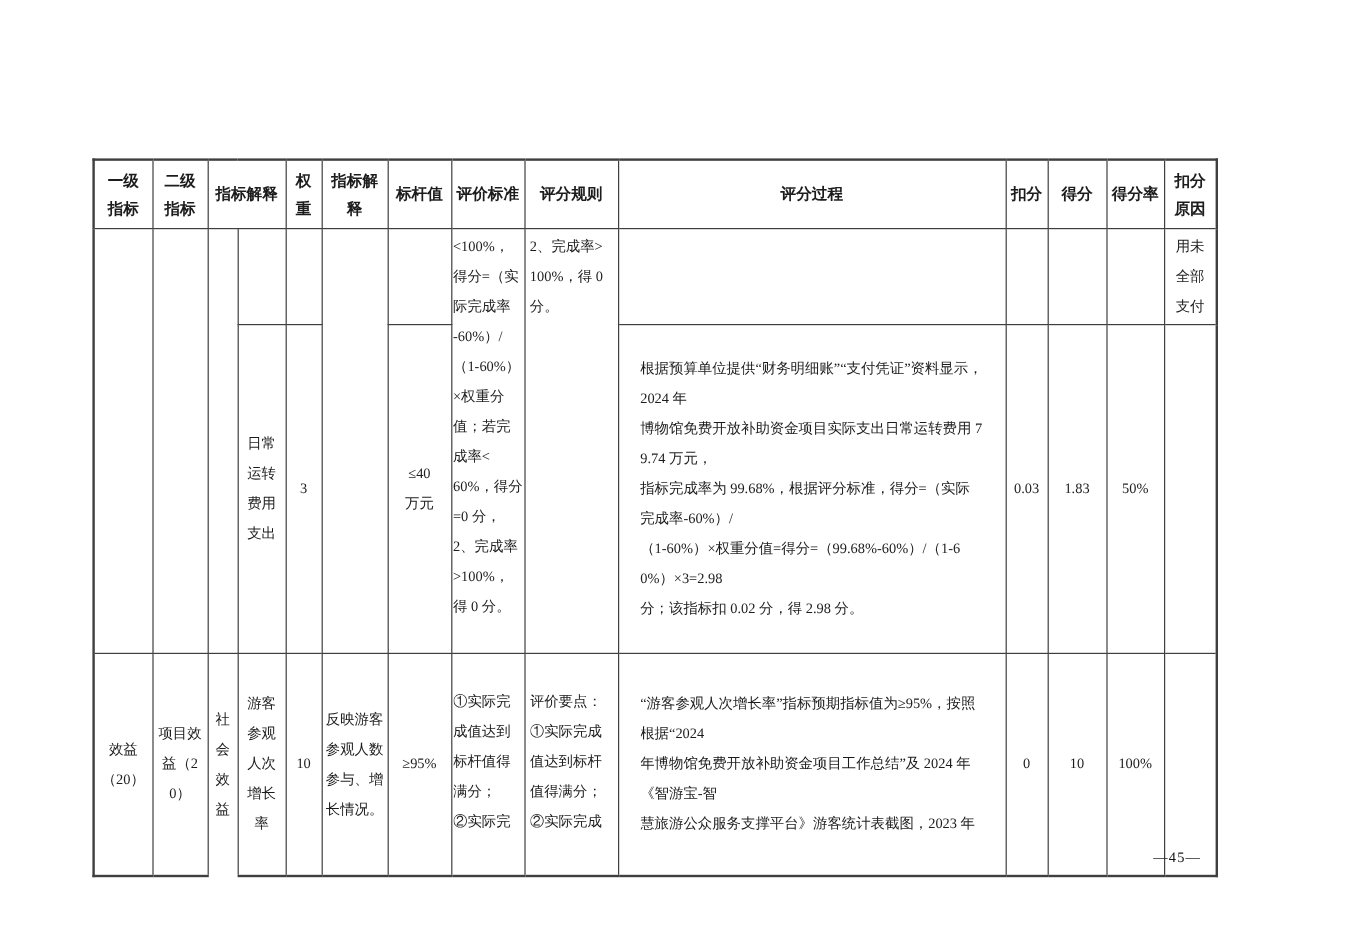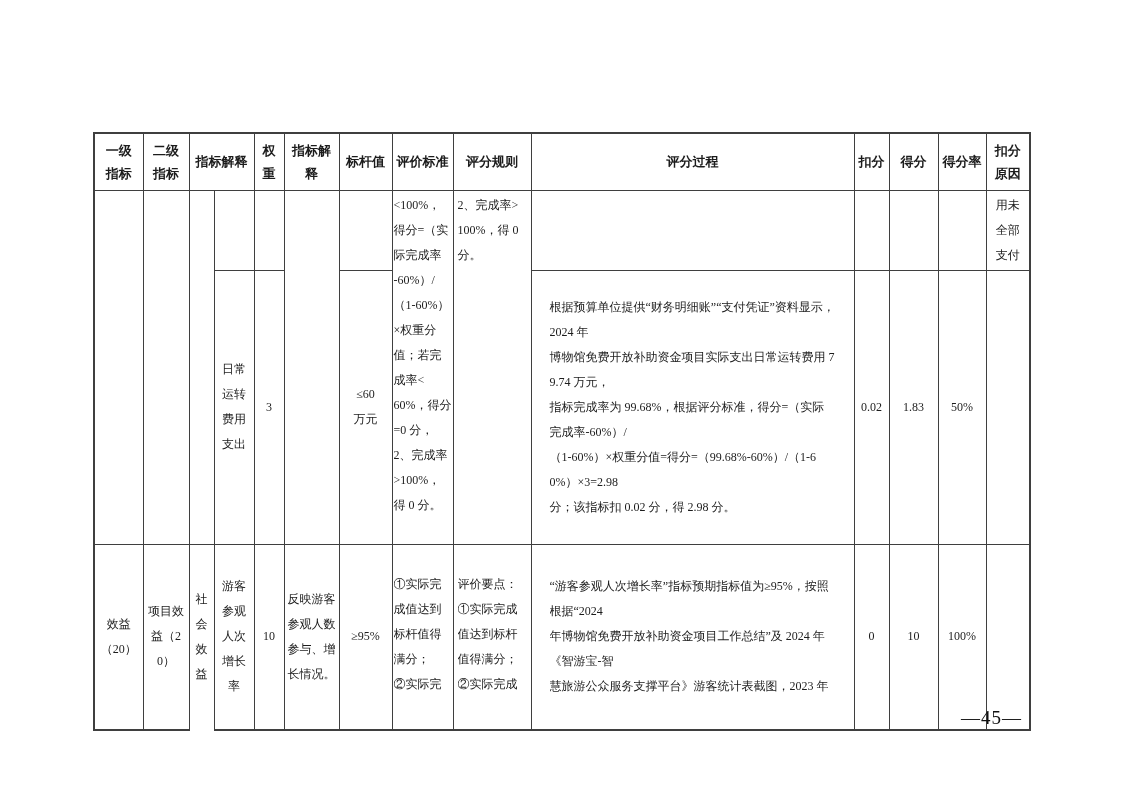--- a/index.html
+++ b/index.html
@@ -11,21 +11,21 @@
     position: relative;
     width: 1122px;
     height: 793px;
     background: #ffffff;
     font-family: "Liberation Serif", "DejaVu Serif", serif;
     color: #1c1c1c;
     overflow: hidden;
   }
   table.eval {
     position: absolute;
-    left: 93px;
+    left: 77px;
     top: 132px;
     width: 936px;
     border-collapse: collapse;
     table-layout: fixed;
   }
   table.eval th, table.eval td {
     border: 1px solid #3f3f3f;
     font-size: 12px;
     line-height: 25px;
     font-weight: normal;
@@ -51,21 +51,21 @@
   .pad-s { padding: 2px 1px !important; }
   .pad-proc { padding: 4px 18px !important; }
   .clip {
     max-height: 126px;
     overflow: hidden;
   }
   .pagenum {
     position: absolute;
     left: 961px;
     top: 707px;
-    font-size: 19px;
+    font-size: 12px;
     letter-spacing: 1px;
     color: #111111;
   }
 </style>
 </head>
 <body>
 
 <div class="page">
 
   <table class="eval">
@@ -138,28 +138,28 @@
 全部
 支付</td>
       </tr>
 
       <tr style="height:274px">
         <td>日常
 运转
 费用
 支出</td>
         <td>3</td>
-        <td>≤60
+        <td>≤40
 万元</td>
         <td class="left pad-proc">根据预算单位提供“财务明细账”“支付凭证”资料显示，2024 年
 博物馆免费开放补助资金项目实际支出日常运转费用 79.74 万元，
 指标完成率为 99.68%，根据评分标准，得分=（实际完成率-60%）/
 （1-60%）×权重分值=得分=（99.68%-60%）/（1-60%）×3=2.98
 分；该指标扣 0.02 分，得 2.98 分。</td>
-        <td class="pad-s">0.02</td>
+        <td class="pad-s">0.03</td>
         <td>1.83</td>
         <td>50%</td>
         <td class="br2"></td>
       </tr>
 
       <tr style="height:134px">
         <td class="bl2 bb2">效益
 （20）</td>
         <td class="bb2 pad-s">项目效
 益（20）</td>

